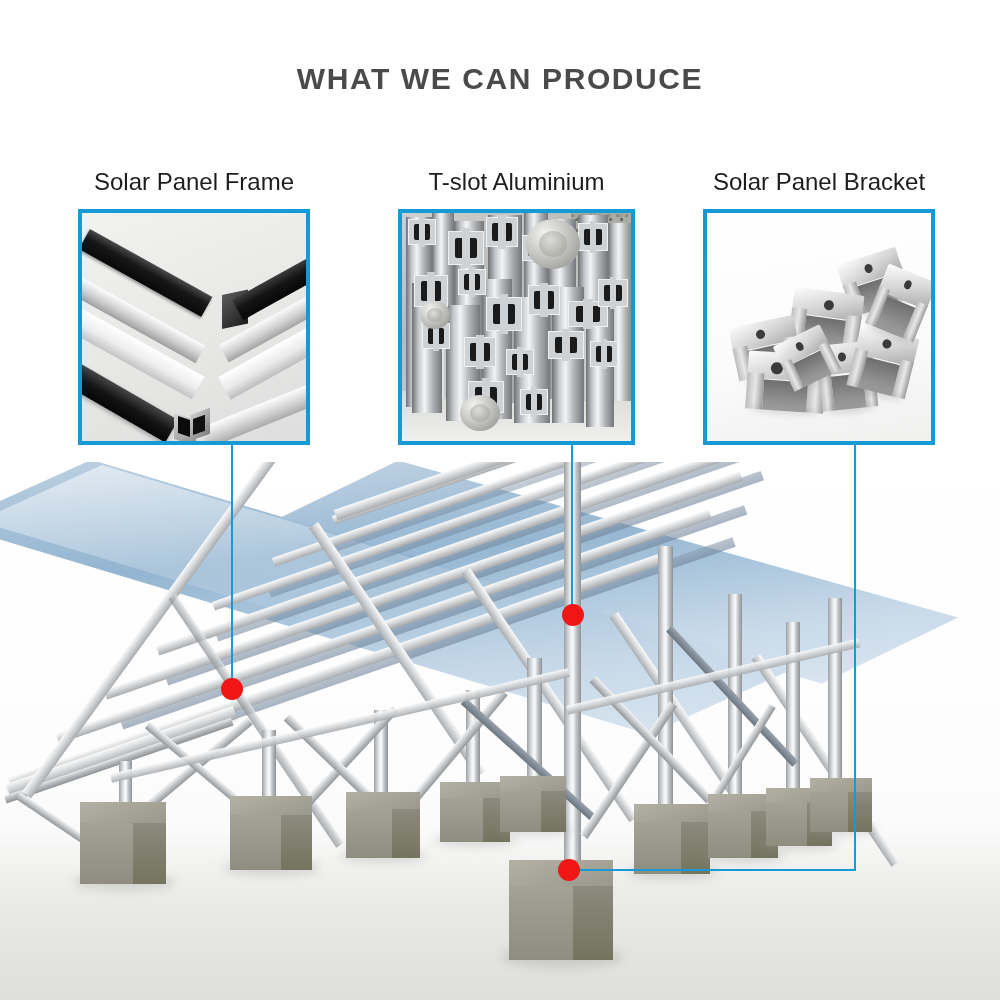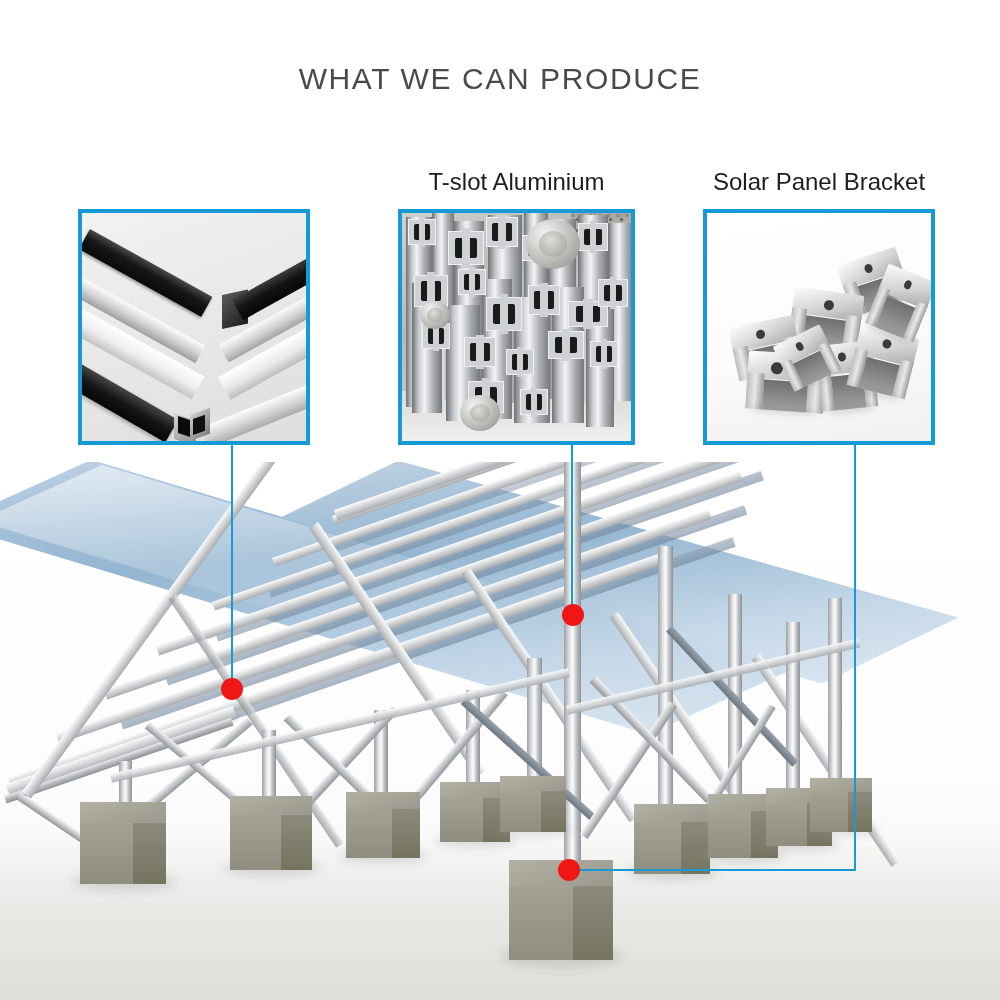--- a/index.html
+++ b/index.html
@@ -10,21 +10,21 @@
     overflow:hidden;
     position:relative;
   }
   #stage{position:relative;width:1000px;height:1000px;background:#fff;overflow:hidden;}
 
   
   .page-title{
     position:absolute;left:0;top:62px;width:1000px;
     text-align:center;
     font-size:30px;letter-spacing:1.6px;
-    color:#4a4a4a;font-weight:400;
+    color:#4a4a4a;font-weight:700;
     font-family:"Liberation Sans", sans-serif;
   }
 
   
   .card{position:absolute;}
   .card-label{
     position:absolute;left:0;top:0;width:100%;
     text-align:center;font-size:24px;color:#1d1d1d;
     font-weight:400;white-space:nowrap;
   }
@@ -158,20 +158,21 @@
   .brace-dk{position:absolute;background:linear-gradient(180deg,#9aa3ad,#6b7680);transform-origin:0 0;}
 </style>
 </head>
 <body>
 
 <div id="stage">
 
   <div class="page-title">WHAT WE CAN PRODUCE</div>
 
   <div class="card" style="left:78px;top:168px;width:232px;height:277px;">
+    <div class="card-label">Solar Panel Frame</div>
     <div class="card-frame" style="left:0;top:41px;width:232px;height:236px;">
       <div class="photo ph1">
         <div class="bar p1-wht-a"></div>
         <div class="bar p1-wht-b"></div>
         <div class="bar p1-sil-a"></div>
         <div class="bar p1-sil-b"></div>
         <div class="bar p1-blk-a"></div>
         <div class="bar p1-blk-end"></div>
         <div class="bar p1-blk-b"></div>
         <div class="bar p1-lblk"></div>

